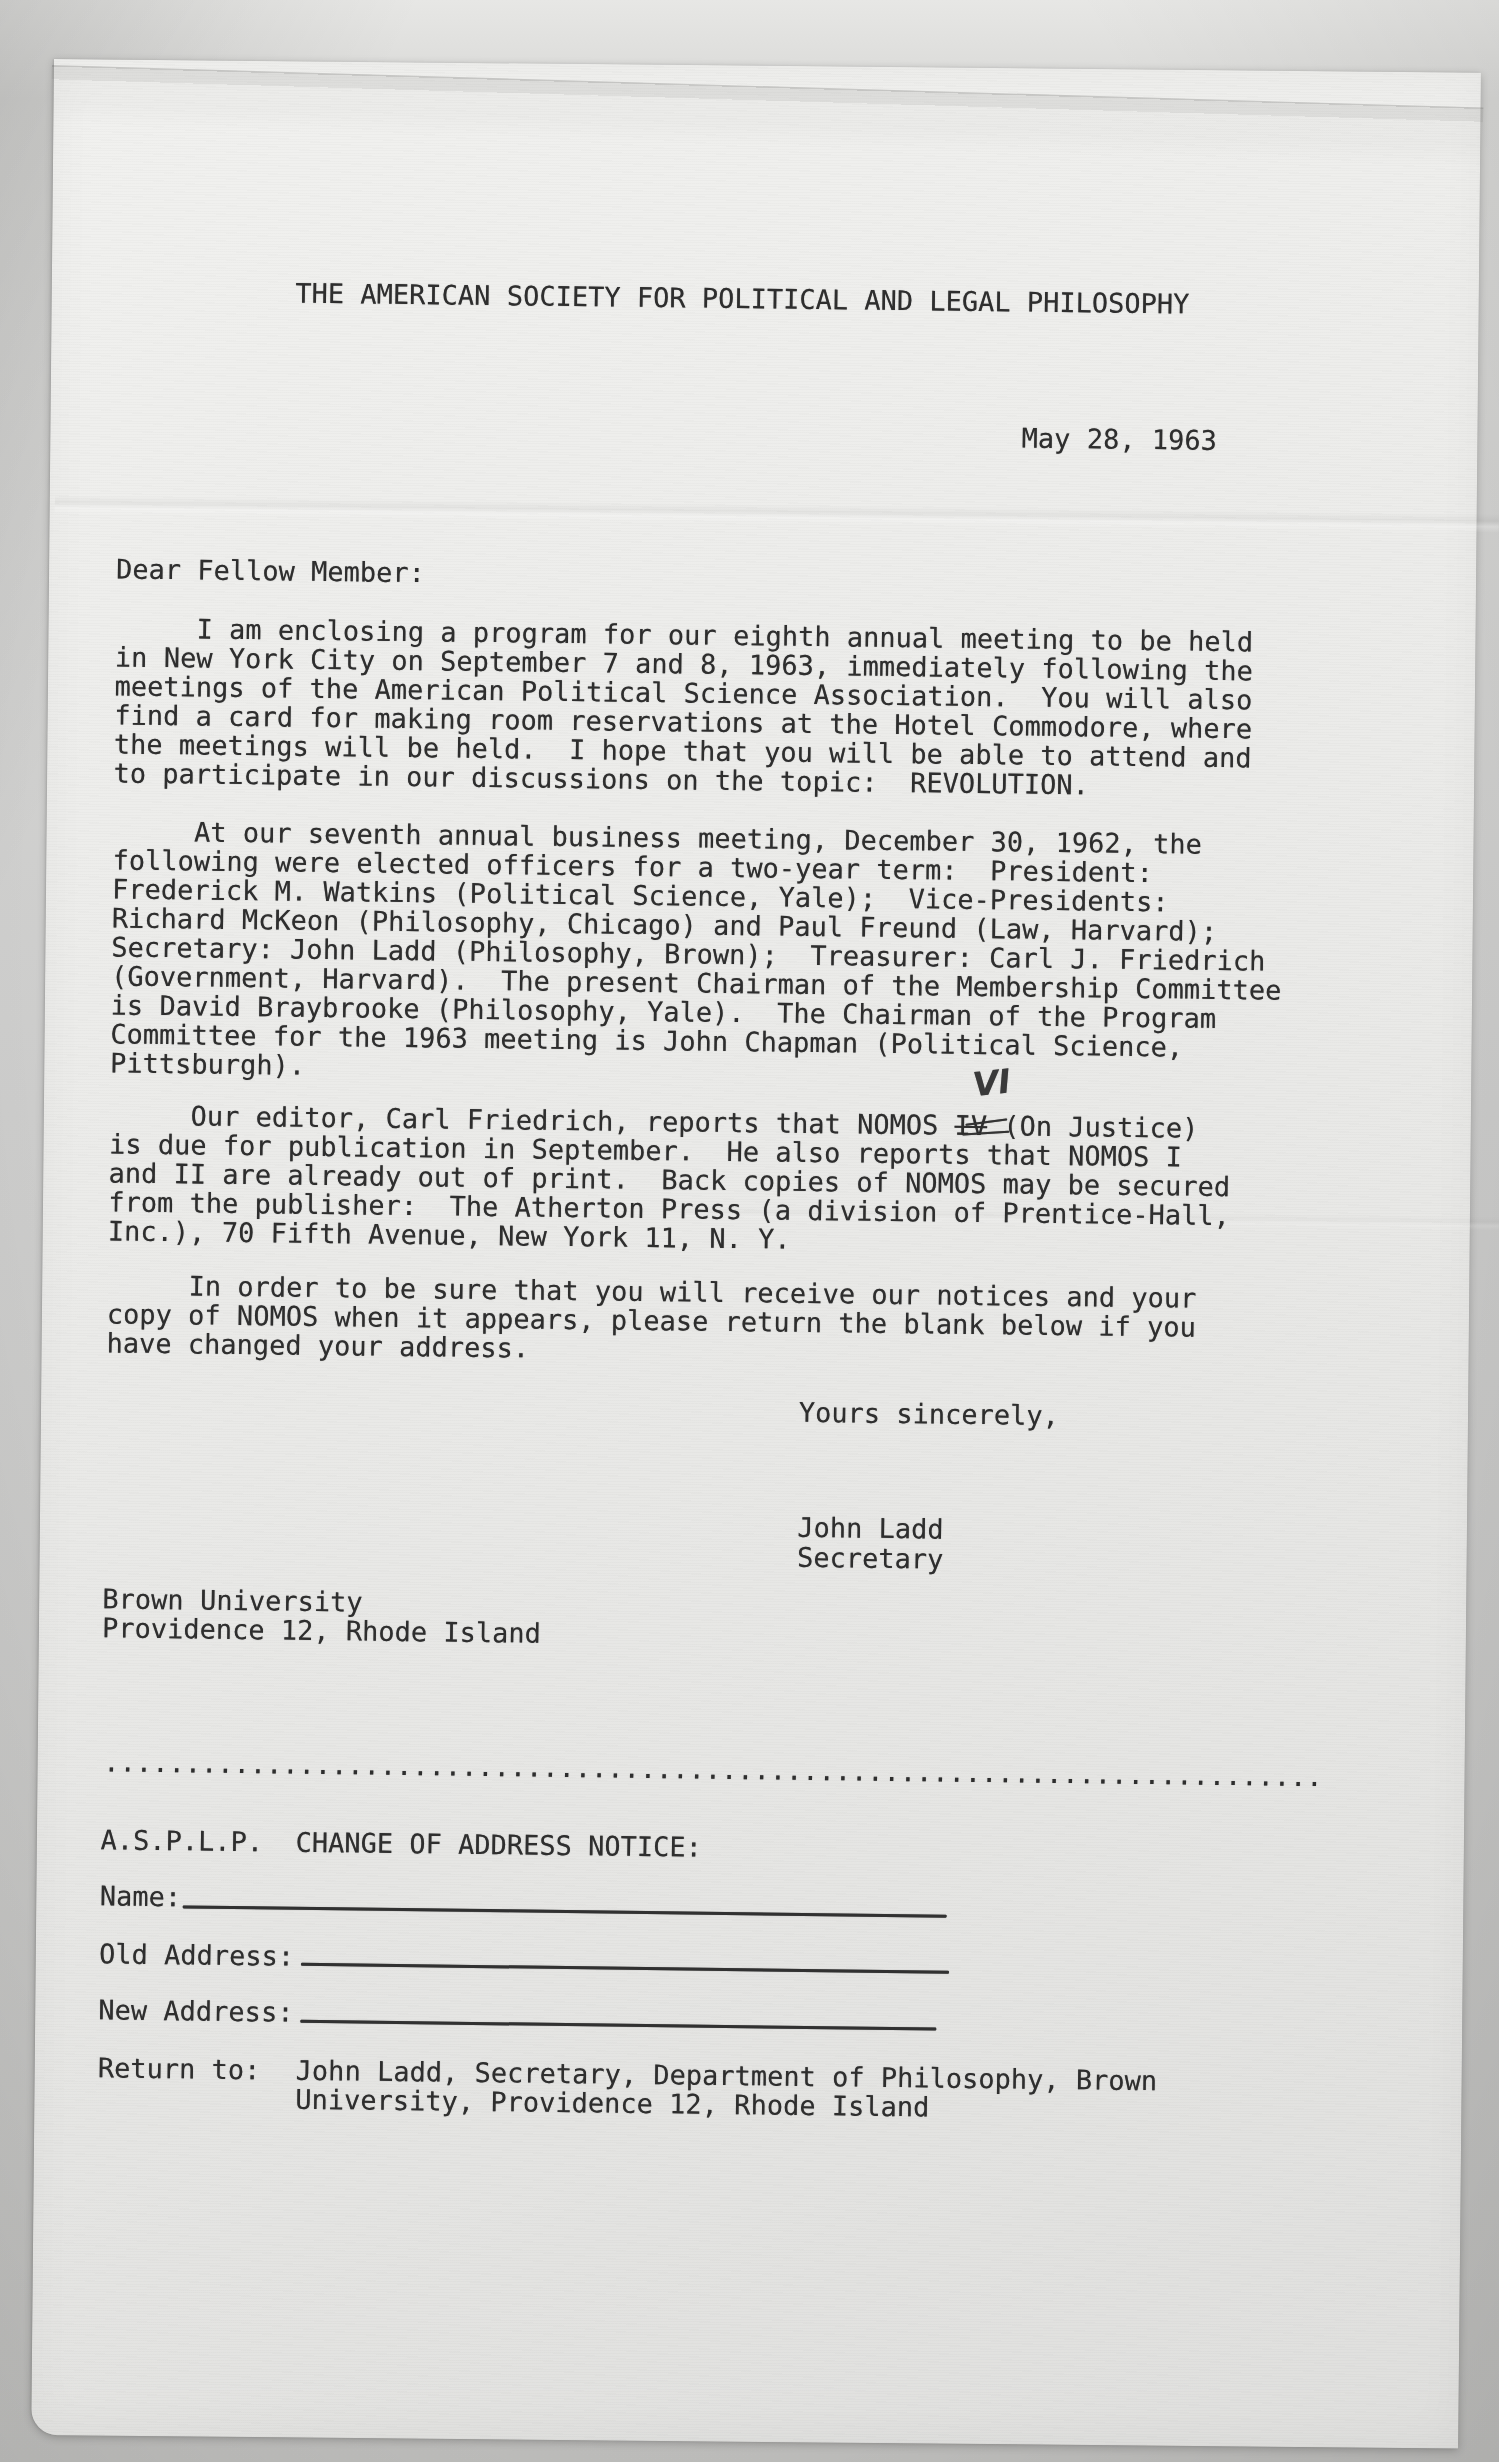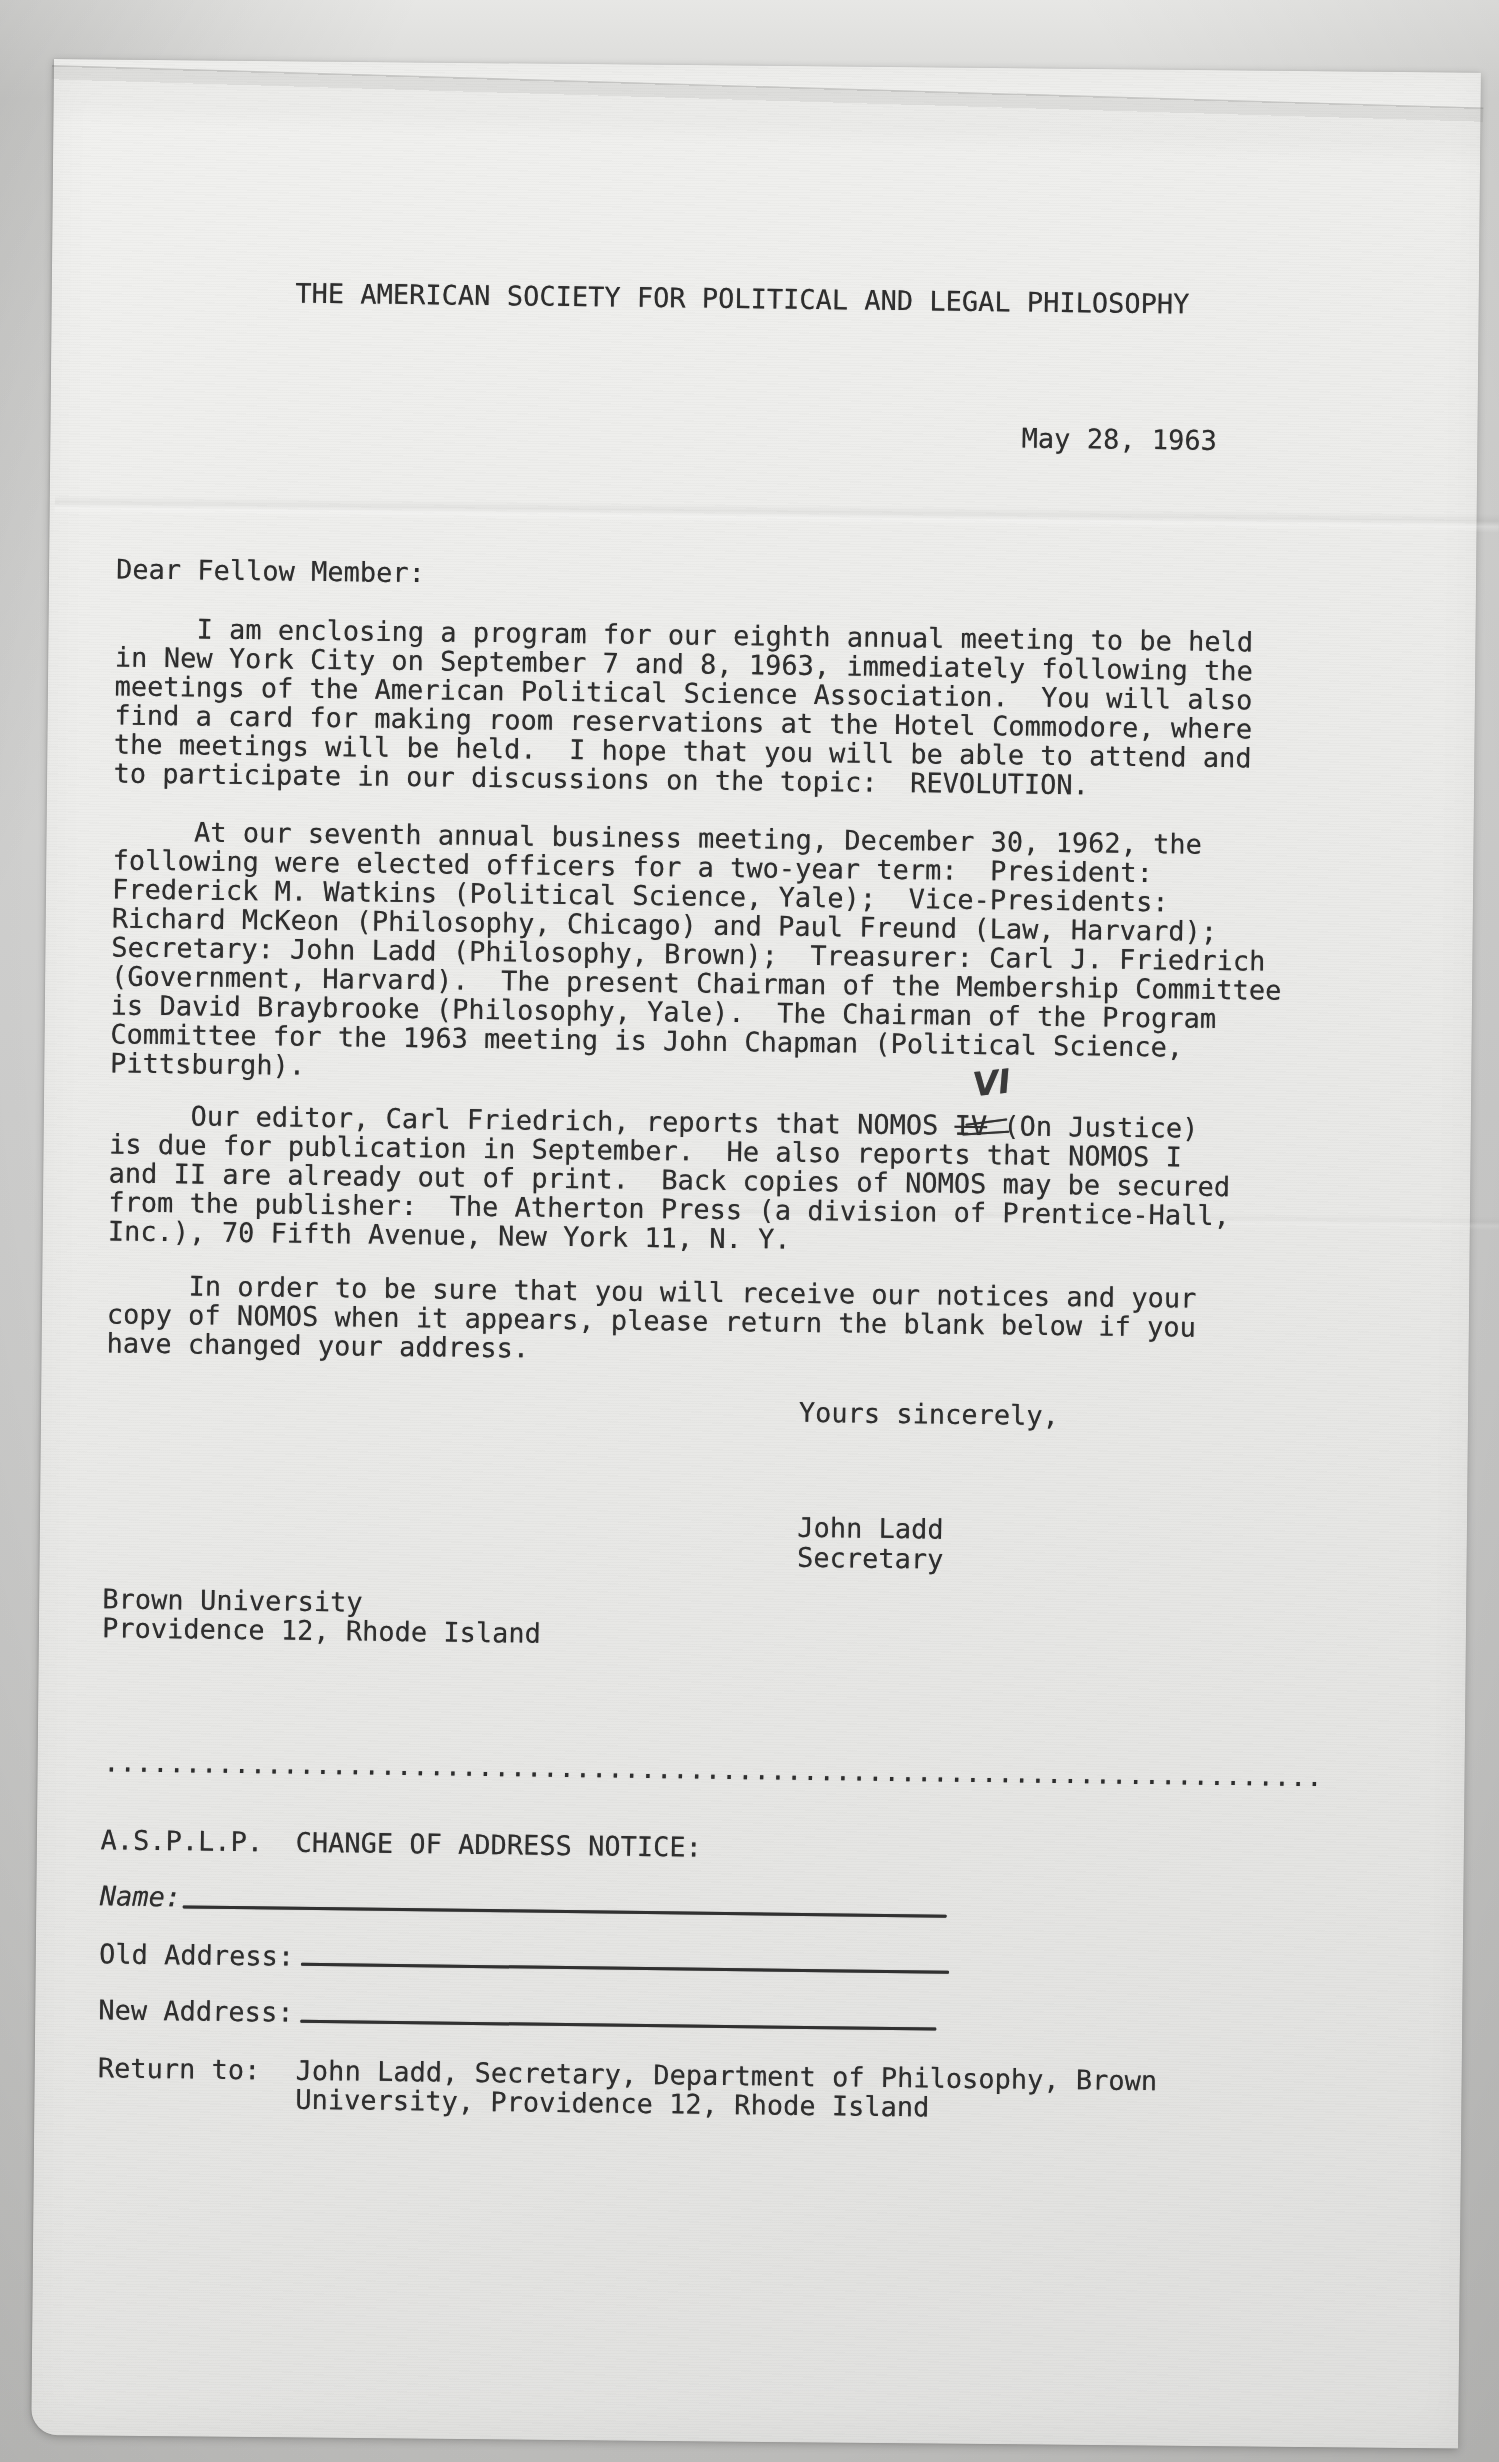--- a/index.html
+++ b/index.html
@@ -121,21 +121,21 @@
   <div class="typed" style="left:816px;top:1503px;">John Ladd</div>
   <div class="typed" style="left:816px;top:1533px;">Secretary</div>
 
   <div class="typed" style="left:122px;top:1583px;">Brown University
 Providence 12, Rhode Island</div>
 
   <div class="typed" style="left:125px;top:1746px;">...........................................................................</div>
 
   <div class="typed" style="left:123px;top:1824px;">A.S.P.L.P.  CHANGE OF ADDRESS NOTICE:</div>
 
-  <div class="typed" style="left:123px;top:1880px;font-style:italic;">Name:</div>
+  <div class="typed" style="left:123px;top:1880px;">Name:</div>
   <div class="rule" style="left:206px;top:1903px;width:764px;"></div>
 
   <div class="typed" style="left:123px;top:1938px;">Old Address:</div>
   <div class="rule" style="left:325px;top:1959px;width:648px;"></div>
 
   <div class="typed" style="left:123px;top:1994px;">New Address:</div>
   <div class="rule" style="left:325px;top:2016px;width:636px;"></div>
 
   <div class="typed" style="left:123px;top:2052px;">Return to:</div>
   <div class="typed" style="left:321px;top:2052px;">John Ladd, Secretary, Department of Philosophy, Brown

